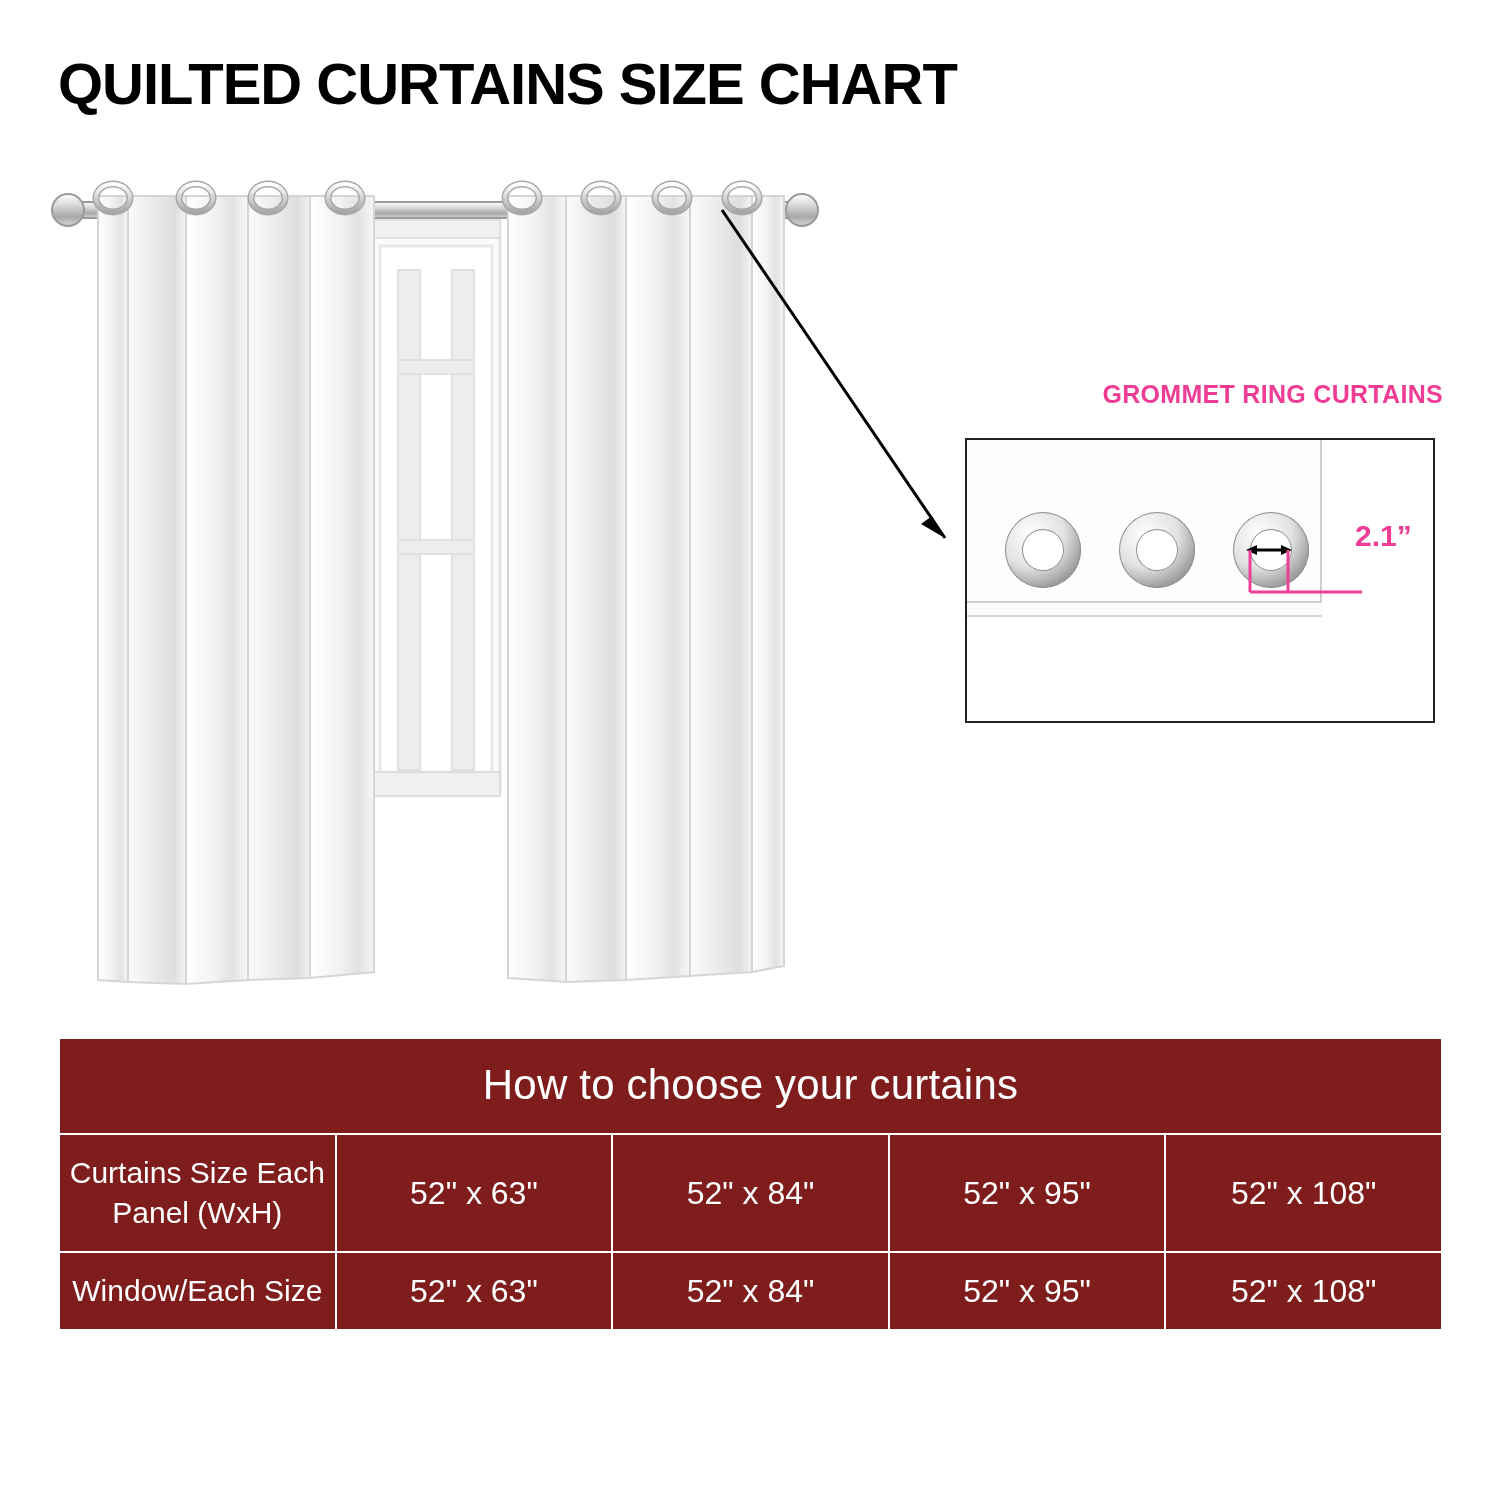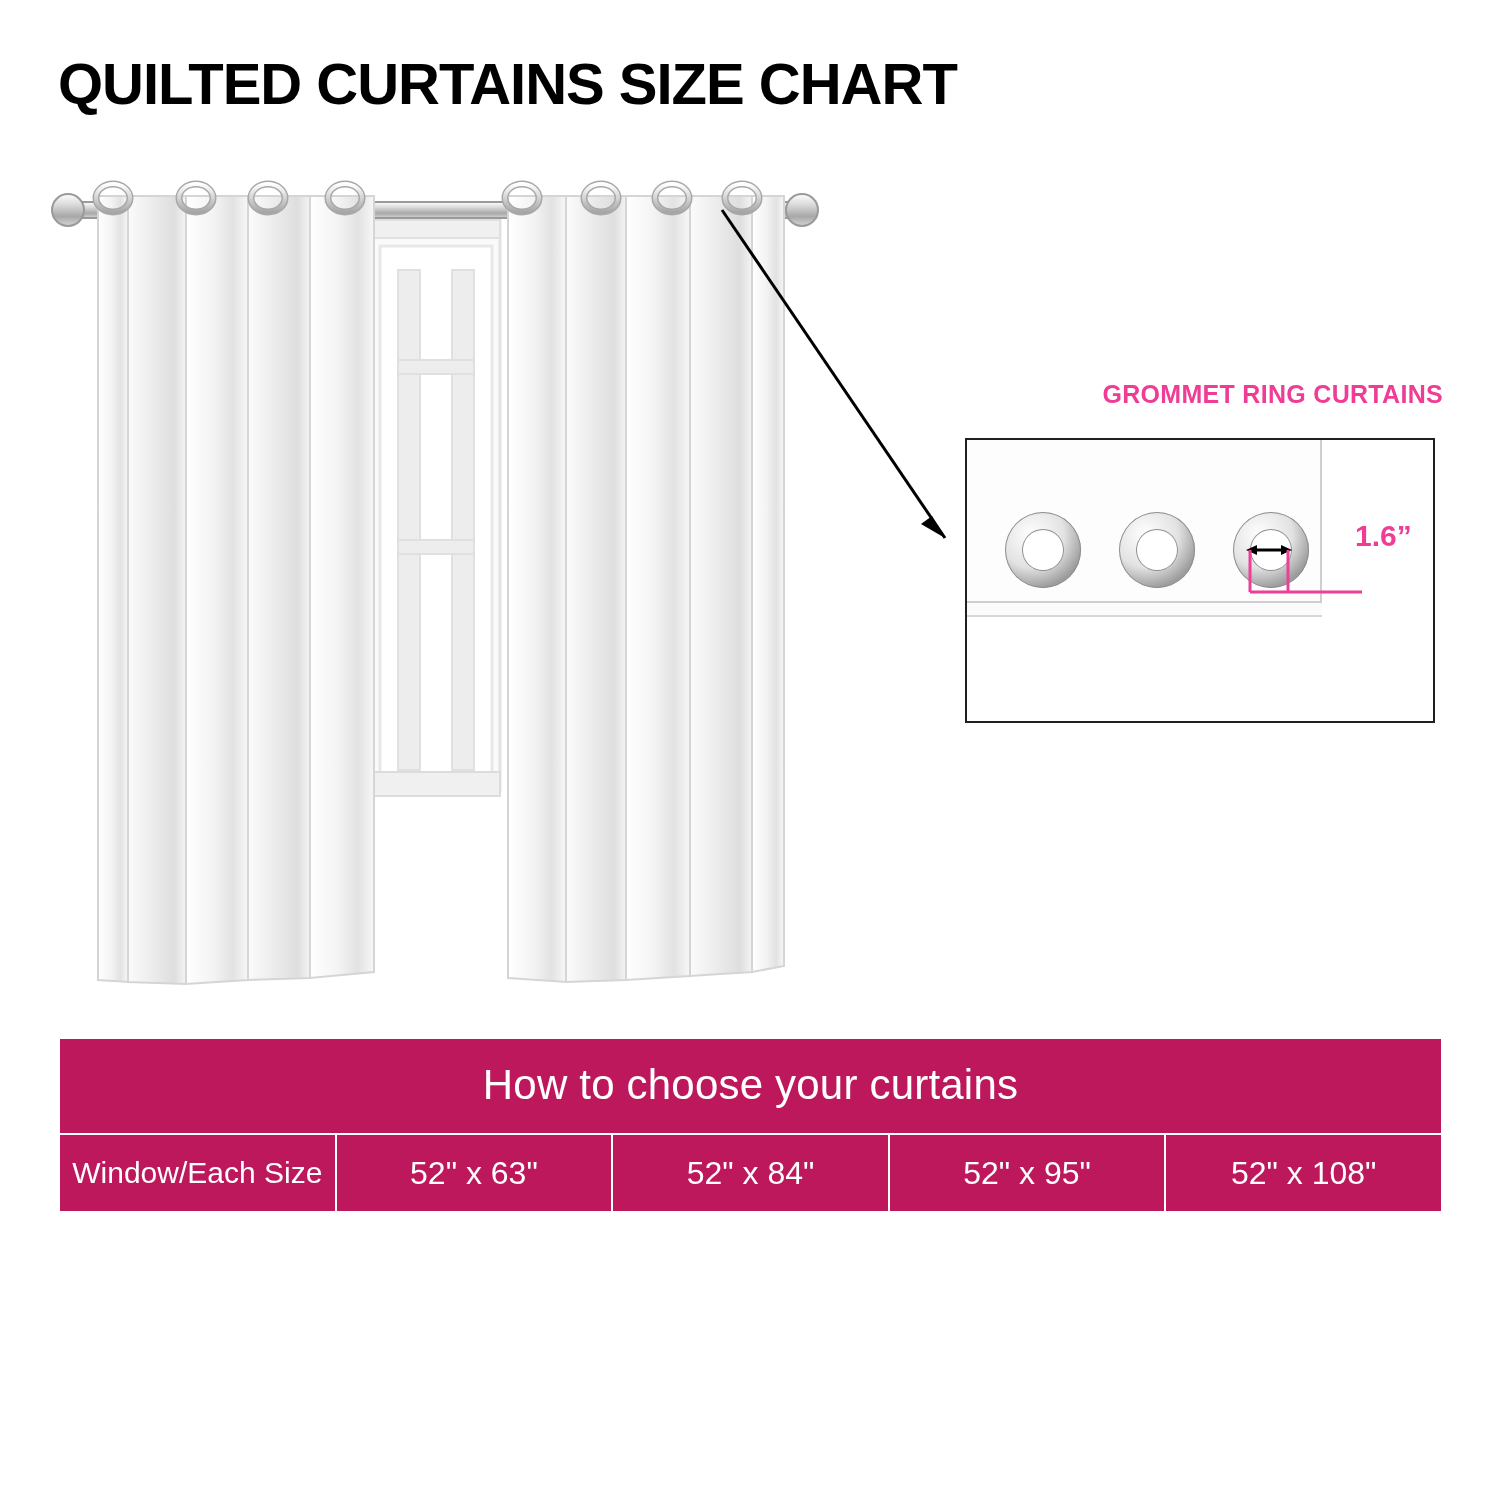--- a/index.html
+++ b/index.html
@@ -126,21 +126,21 @@
   #size-table {
     position: absolute;
     left: 58px;
     top: 1037px;
     width: 1385px;
     border-collapse: collapse;
     table-layout: fixed;
   }
   #size-table td, #size-table th {
     border: 2px solid #ffffff;
-    background: #be185d;
+    background: #7f1d1d;
     color: #ffffff;
     text-align: center;
     vertical-align: middle;
     font-weight: normal;
   }
   #size-table .table-title {
     font-size: 42px;
     padding: 22px 0 24px 0;
     letter-spacing: 0.2px;
   }
@@ -264,27 +264,34 @@
       <line x1="283" y1="110" x2="321" y2="110" stroke="#000000" stroke-width="3"></line>
       <polygon points="279,110 290,105 290,115" fill="#000000"></polygon>
       <polygon points="325,110 314,105 314,115" fill="#000000"></polygon>
 
       <line x1="283" y1="110" x2="283" y2="152" stroke="#ec3f97" stroke-width="3"></line>
       <line x1="321" y1="110" x2="321" y2="152" stroke="#ec3f97" stroke-width="3"></line>
       <line x1="283" y1="152" x2="395" y2="152" stroke="#ec3f97" stroke-width="3"></line>
     </svg>
   </div>
 
-  <div id="dim-label">1.6”</div>
+  <div id="dim-label">2.1”</div>
 </div>
 
 <table id="size-table">
   <tbody>
     <tr>
       <td class="table-title" colspan="5">How to choose your curtains</td>
+    </tr>
+    <tr>
+      <td class="row-label">Curtains Size Each Panel (WxH)</td>
+      <td class="cell-val">52" x 63"</td>
+      <td class="cell-val">52" x 84"</td>
+      <td class="cell-val">52" x 95"</td>
+      <td class="cell-val">52" x 108"</td>
     </tr>
     <tr>
       <td class="row-label">Window/Each Size</td>
       <td class="cell-val">52" x 63"</td>
       <td class="cell-val">52" x 84"</td>
       <td class="cell-val">52" x 95"</td>
       <td class="cell-val">52" x 108"</td>
     </tr>
   </tbody>
 </table>

